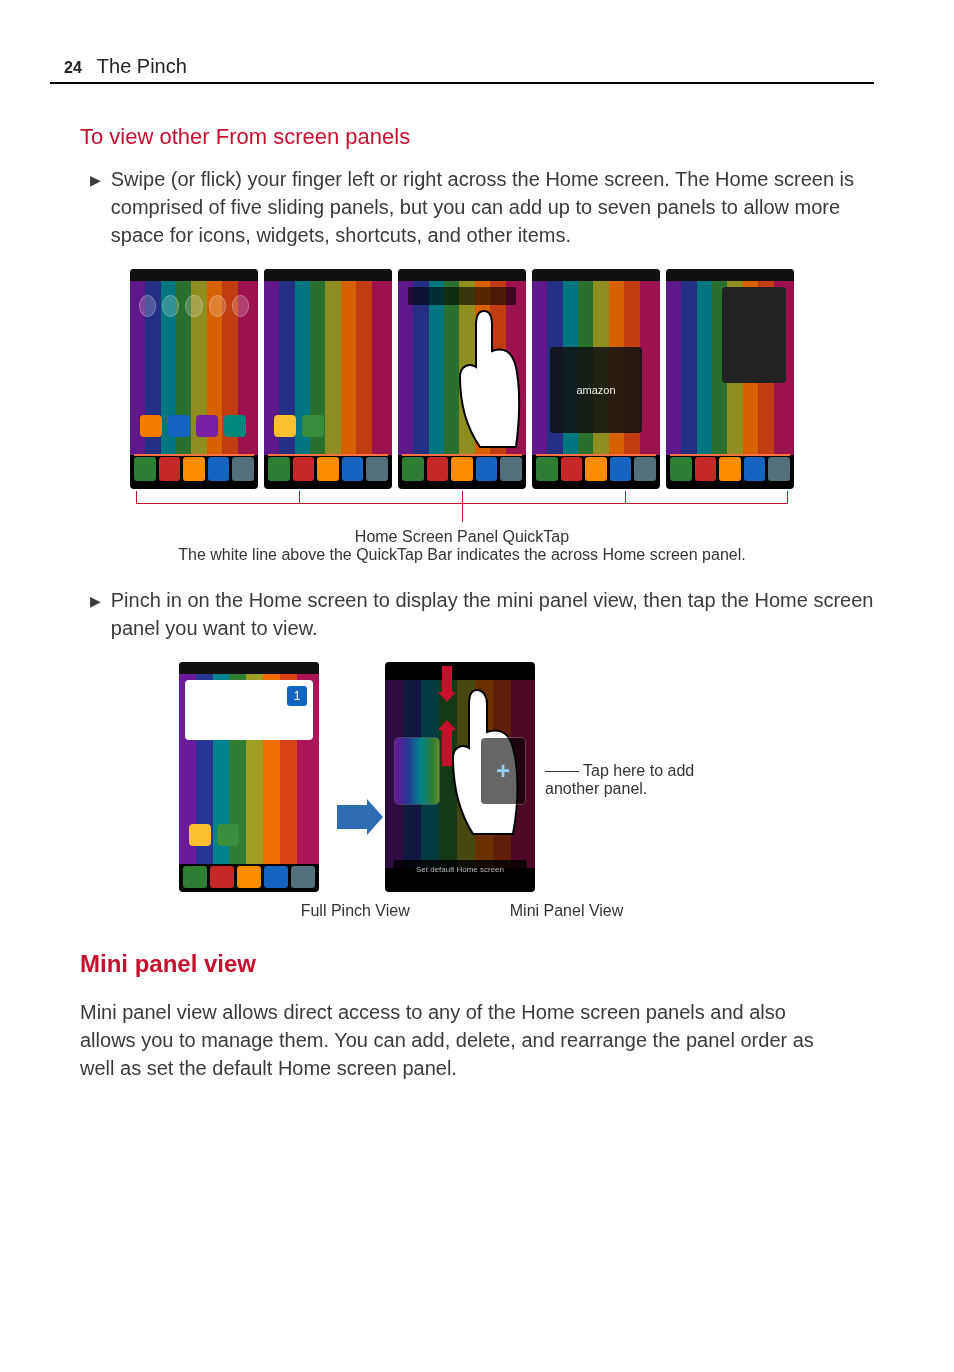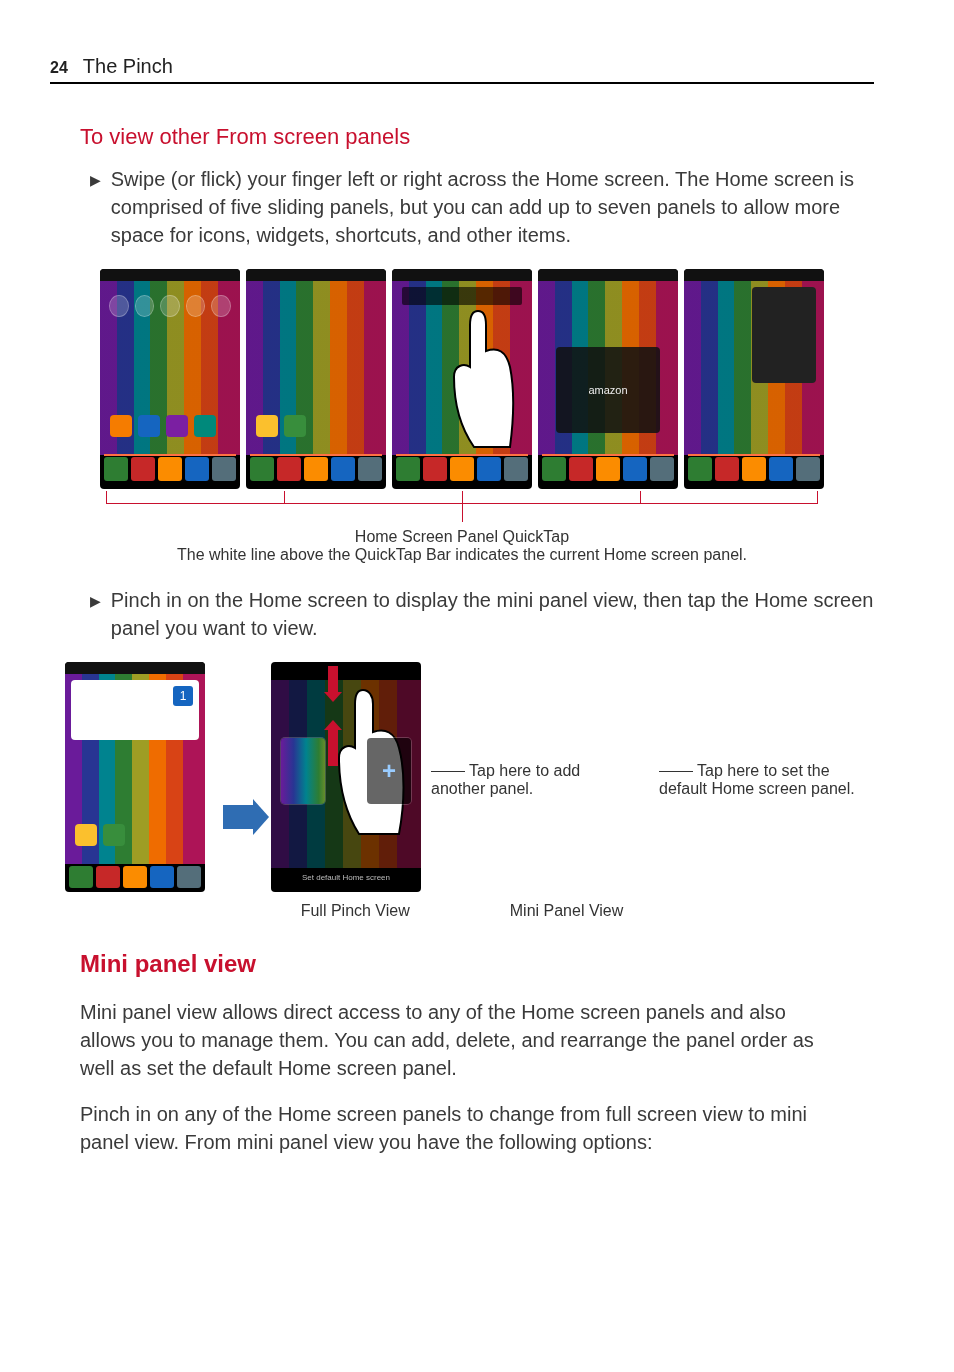--- a/index.html
+++ b/index.html
@@ -10,35 +10,35 @@
     color: #333;
     width: 954px;
   }
   .page {
     width: 954px;
     min-height: 1372px;
     padding: 55px 80px 70px 50px;
     box-sizing: border-box;
     position: relative;
   }
-  .hdr { display: flex; align-items: baseline; gap: 15px; }
+  .hdr { display: flex; align-items: baseline; gap: 15px; margin-left: 14px; }
   .hdr .pnum { font-weight: 700; font-size: 16px; color:#222; }
   .hdr .title { font-size: 20px; color:#222; border-bottom: 0; }
   .hdr-rule { border-bottom: 2px solid #000; margin-top: 4px; margin-bottom: 40px; }
   .h3-red { color: #c8102e; font-size: 22px; margin: 20px 0 15px 30px; }
   .h2-red { color: #c8102e; font-weight: 700; font-size: 24px; margin: 30px 0 20px 30px; }
   .bullet { display:flex; gap:10px; margin: 0 0 20px 40px; font-size:20px; line-height:1.4; color:#3a3a3a; }
   .bullet .sym { font-size:14px; padding-top:6px; }
   .bodytext { margin: 0 30px 18px 30px; font-size:20px; line-height:1.4; color:#3a3a3a; }
   .fig-caption { text-align:center; font-size:16px; color:#333; margin-top:6px; }
   .fig-subcap { text-align:center; font-size:16px; color:#333; }
   .figwrap { display:flex; justify-content:center; margin:10px 0 5px 0; }
   .phone-row { display:flex; gap:6px; justify-content:center; position:relative; }
   .phone {
-    width:140px; height:220px; background:#000; border-radius:4px; position:relative; overflow:hidden;
+    width:128px; height:220px; background:#000; border-radius:4px; position:relative; overflow:hidden;
   }
   .phone .statusbar { height:12px; background:#111; }
   .phone .body { position:absolute; top:12px; bottom:34px; left:0; right:0;
     background: linear-gradient(90deg,
       #6a1b9a 0 12%, #283593 12% 24%, #00838f 24% 36%, #2e7d32 36% 48%,
       #9e9d24 48% 60%, #ef6c00 60% 72%, #d84315 72% 84%, #ad1457 84% 100%);
     opacity:.9;
   }
   .phone .qtbar {
     position:absolute; bottom:8px; left:4px; right:4px; height:24px;
@@ -85,21 +85,21 @@
   .phone3 { width:150px; height:230px; background:#000; border-radius:4px; position:relative; overflow:hidden; }
   .phone3 .body { position:absolute; top:18px; bottom:24px; left:0; right:0;
     background: linear-gradient(90deg,
       #6a1b9a 0 12%, #283593 12% 24%, #00838f 24% 36%, #2e7d32 36% 48%,
       #9e9d24 48% 60%, #ef6c00 60% 72%, #d84315 72% 84%, #ad1457 84% 100%);
     filter:brightness(.45);
   }
   .mini-thumb { position:absolute; width:44px; height:66px; border-radius:4px; background:#111b; box-shadow:0 0 0 1px #fff3; }
   .mini-thumb.striped { background: linear-gradient(90deg,#6a1b9a,#283593,#00838f,#2e7d32,#9e9d24,#ef6c00,#d84315,#ad1457); background-size:200% 100%; }
   .mini-thumb.add { background:#0009; display:flex; align-items:center; justify-content:center; color:#9cf; font-size:24px; font-weight:700; }
-  .default-bar { position:absolute; bottom:6px; left:8px; right:8px; height:18px; background:#000c; border-radius:3px; color:#bbb; font-size:8px; display:flex; align-items:center; justify-content:center; }
+  .default-bar { position:absolute; bottom:14px; left:8px; right:8px; height:18px; background:#000c; border-radius:3px; color:#bbb; font-size:8px; display:flex; align-items:center; justify-content:center; }
 
   .blue-arrow {
     width:30px; height:24px; background:#2f6db3; position:relative; align-self:center; margin-top:80px;
   }
   .blue-arrow::after {
     content:""; position:absolute; right:-16px; top:-6px;
     border-left:16px solid #2f6db3; border-top:18px solid transparent; border-bottom:18px solid transparent;
   }
   .annot-block { font-size:16px; color:#333; width:200px; }
   .annot-line { border-top:1px solid #333; width:34px; display:inline-block; vertical-align:middle; margin-right:4px; }
@@ -227,21 +227,21 @@
           <div class="bracket-tick" style="left:25%"></div>
           <div class="bracket-tick" style="left:50%"></div>
           <div class="bracket-tick" style="left:75%"></div>
           <div class="bracket-tick" style="right:0"></div>
         </div>
         <div style="width:1px; height:18px; background:#c8102e; margin:0 auto;"></div>
       </div>
     </div>
   </div>
   <div class="fig-caption">Home Screen Panel QuickTap</div>
-  <div class="fig-subcap">The white line above the QuickTap Bar indicates the current Home screen panel.</div>
+  <div class="fig-subcap">The white line above the QuickTap Bar indicates the across Home screen panel.</div>
 
   <div class="bullet" style="margin-top:22px;">
     <span class="sym">▶</span>
     <span>Pinch in on the Home screen to display the mini panel view, then tap the Home screen panel you want to view.</span>
   </div>
 
   <div class="fig2">
     <div style="display:flex; flex-direction:column; align-items:center;">
       <div class="phone2">
         <div class="statusbar"></div>
@@ -277,29 +277,25 @@
         <div class="mini-thumb add" style="right:10px; top:76px;">+</div>
         <div class="default-bar">
             <span>Set default Home screen</span>
           </div>
 
       </div>
       <div style="display:flex; gap:28px; padding-top:100px;">
         <div class="annot-block">
           <span class="annot-line"></span><span>Tap here to add another panel.</span>
         </div>
-        <div class="annot-block">
-          <span class="annot-line"></span><span>Tap here to set the default Home screen panel.</span>
-        </div>
       </div>
     </div>
   </div>
   <div class="caprow">
     <span>Full Pinch View</span>
     <span>Mini Panel View</span>
   </div>
 
   <div class="h2-red">Mini panel view</div>
 
   <p class="bodytext">Mini panel view allows direct access to any of the Home screen panels and also allows you to manage them. You can add, delete, and rearrange the panel order as well as set the default Home screen panel.</p>
-  <p class="bodytext">Pinch in on any of the Home screen panels to change from full screen view to mini panel view. From mini panel view you have the following options:</p>
 
 </div>
 
 </body></html>

